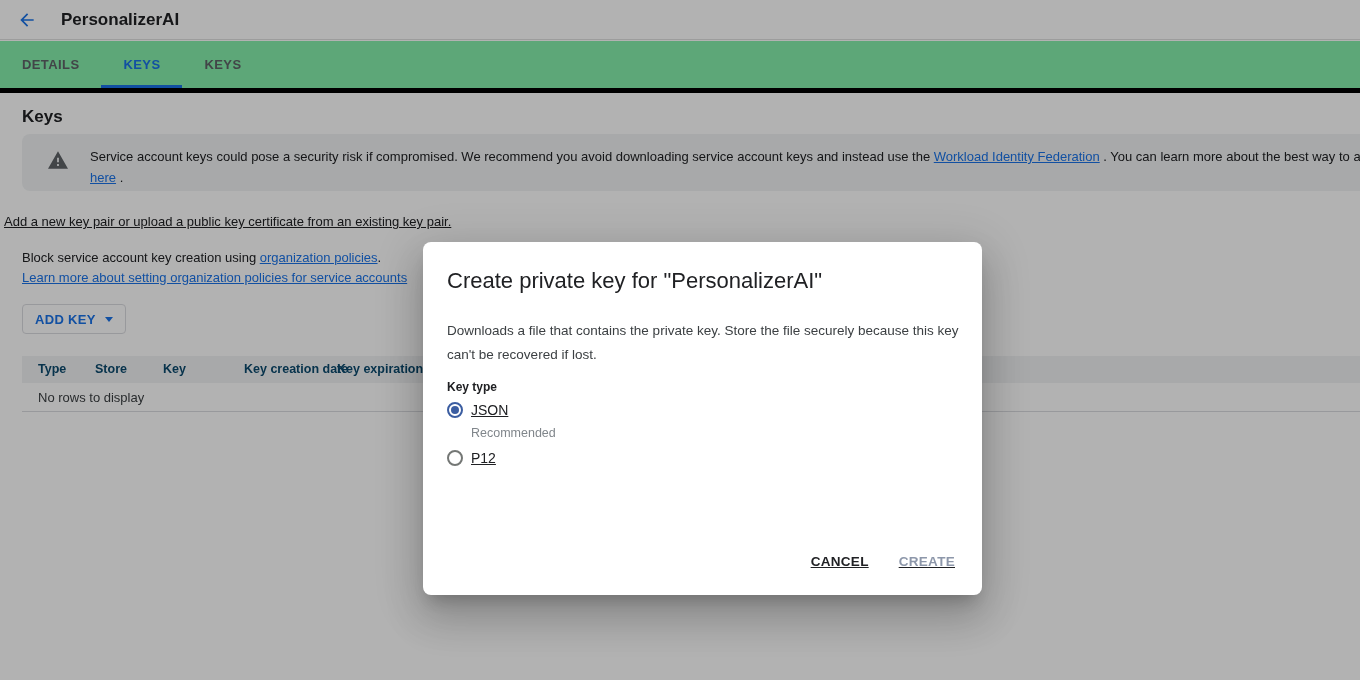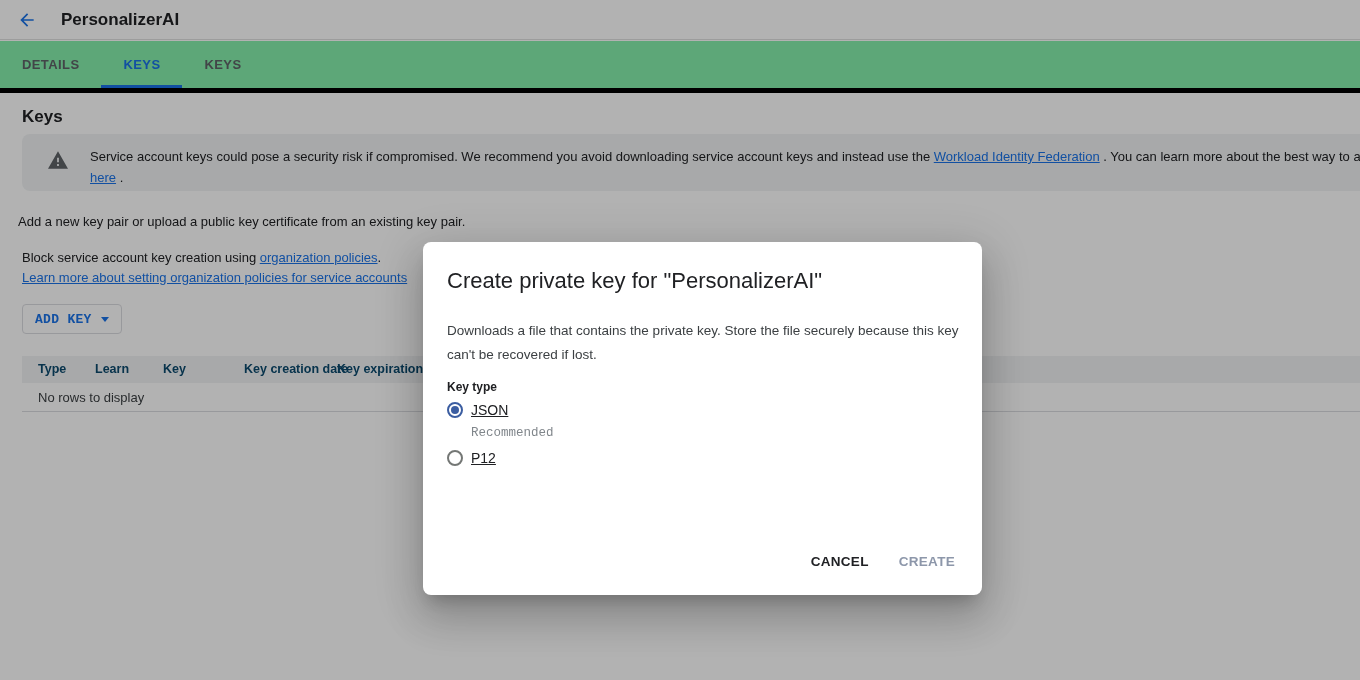--- a/index.html
+++ b/index.html
@@ -44,29 +44,29 @@
     position:absolute; top:134px; left:22px; right:0; height:57px;
     background:#f1f3f4; border-radius:8px 0 0 8px; overflow:hidden; z-index:1;
   }
   .banner-icon { position:absolute; left:26px; top:17px; }
   .banner-text {
     position:absolute; left:68px; top:12px; right:0;
     font-size:13px; line-height:21px; color:#202124; white-space:nowrap;
   }
   a.link { color:#1a73e8; text-decoration:underline; cursor:pointer;text-align:center; }
 
-  .intro-text { position:absolute; top:214px; left:18px; font-size:13px; color:#202124; z-index:1; }
+  .intro-text { position:absolute; top:214px; left:4px; font-size:13px; color:#202124; z-index:1;text-decoration:underline; }
   .block-text { position:absolute; top:250px; left:22px; font-size:13px; color:#202124; z-index:1; }
   .learn-text { position:absolute; top:270px; left:22px; font-size:13px; z-index:1; }
 
   .add-key-btn {
     position:absolute; top:304px; left:22px; height:30px; padding:0 12px;
     background:#fff; border:1px solid #dadce0; border-radius:4px;
     display:flex; align-items:center; gap:9px; cursor:pointer;
-    font-family:Liberation Mono, monospace; font-size:13px; font-weight:600; letter-spacing:.3px; color:#1a73e8;
+    font-family:Liberation Sans, sans-serif; font-size:13px; font-weight:600; letter-spacing:.3px; color:#1a73e8;
     z-index:1;
   }
   .caret-down {
     width:0; height:0;
     border-left:4px solid transparent; border-right:4px solid transparent;
     border-top:5px solid #1a73e8;
   }
 
   .table-header {
     position:absolute; top:356px; left:22px; right:0; height:27px;
@@ -111,26 +111,26 @@
   .radio.selected::after {
     content:""; position:absolute; left:2px; top:2px; width:8px; height:8px;
     border-radius:50%; background:#3b5da1;
   }
   .radio-json { top:160px; }
   .radio-p12  { top:208px; }
   .opt-label { position:absolute; left:48px; font-size:14px; color:#202124; cursor:pointer;text-decoration:underline; }
   .lbl-json { top:160px; }
   .lbl-p12  { top:208px; }
   .opt-desc { position:absolute; left:48px; font-size:12.5px; color:#80868b; }
-  .desc-json { top:184px;font-family:Liberation Mono, monospace; }
+  .desc-json { top:184px; }
   .desc-p12  { top:232px; }
 
   .dialog-actions {
     position:absolute; right:27px; top:308px;
-    display:flex; gap:30px; align-items:center;
+    display:flex; gap:30px; align-items:center;text-decoration:underline;
   }
   .dlg-btn {
     border:none; background:transparent; cursor:pointer; font-family:inherit;
     font-size:13.5px; font-weight:700; letter-spacing:.3px; padding:4px 0;
   }
   .btn-cancel { color:#202124; }
   .btn-create { color:#8d97aa; }
 </style>
 </head>
 <body>
@@ -178,21 +178,21 @@
   <a class="link">Learn more about setting organization policies for service accounts</a>
 </div>
 
 <button class="add-key-btn">
   <span>ADD KEY</span>
   <span class="caret-down"></span>
 </button>
 
 <div class="table-header">
   <span class="col-type">Type</span>
-  <span class="col-status">Learn</span>
+  <span class="col-status">Store</span>
   <span class="col-key">Key</span>
   <span class="col-created">Key creation date</span>
   <span class="col-expires">Key expiration date</span>
 </div>
 
 <div class="table-empty">
   <span>No rows to display</span>
 </div>
 
 <div class="scrim"></div>

